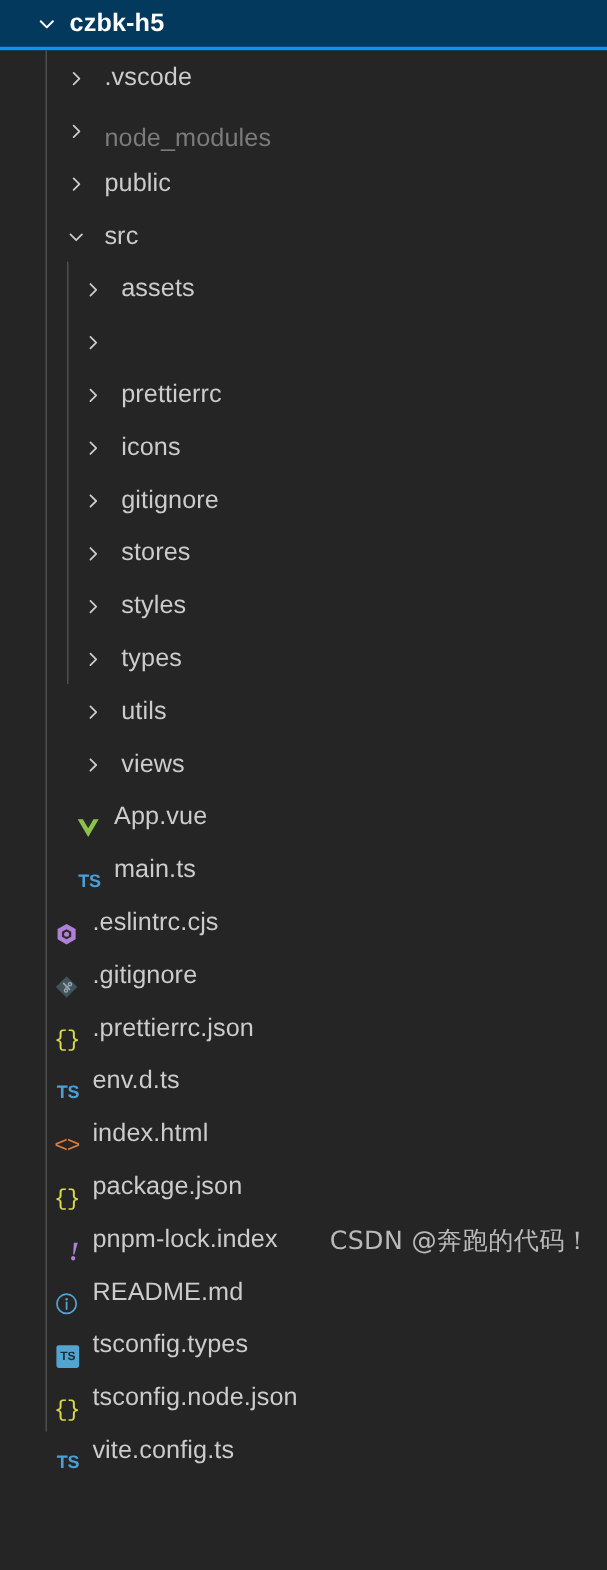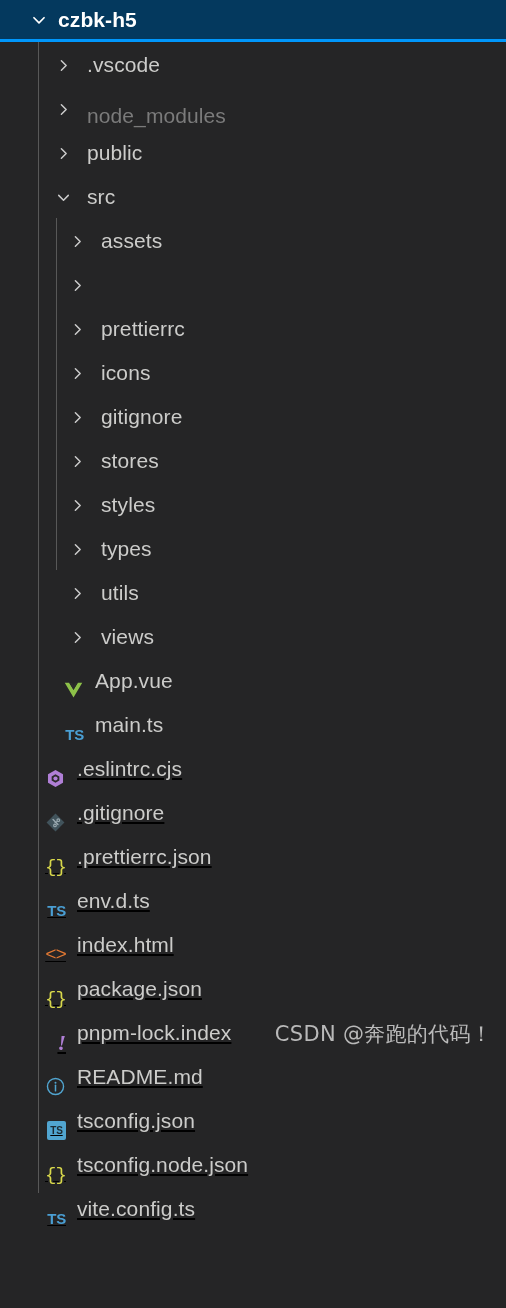--- a/index.html
+++ b/index.html
@@ -69,21 +69,21 @@
     font-size:21px;
     color:#ccccca;
     margin-left:11px;
     letter-spacing:.1px;
   }
   .label.dim { color:#7b7b7b;margin-top:14px; }
 
   
   .lvl1 { padding-left:50px; }   
   .lvl2 { padding-left:64px; }   
-  .lvl1f { padding-left:40px;text-decoration:underline; }  
+  .lvl1f { padding-left:40px; }  
   .lvl2f { padding-left:58px; }  
 
   
   .guide {
     position:absolute;
     width:1px;
     background:#585858;
     z-index:1;
     pointer-events:none;
   }
@@ -345,21 +345,21 @@
             <circle cx="12" cy="7.6" r="1.15" fill="#51A5D0"></circle>
             <path d="M12 10.6 L12 17" stroke="#51A5D0" stroke-width="1.7" stroke-linecap="round"></path>
           </svg>
         </span>
         <span class="label">README.md</span>
       </div>
       <div class="row lvl1f">
         <span class="ficon">
           <span class="ts-badge">TS</span>
         </span>
-        <span class="label">tsconfig.json</span>
+        <span class="label">tsconfig.types</span>
       </div>
       <div class="row lvl1f">
         <span class="ficon">
           <span class="brace">{ }</span>
         </span>
         <span class="label">tsconfig.node.json</span>
       </div>
       <div class="row lvl1f">
         <span class="ficon">
           <span class="ts-text">TS</span>

